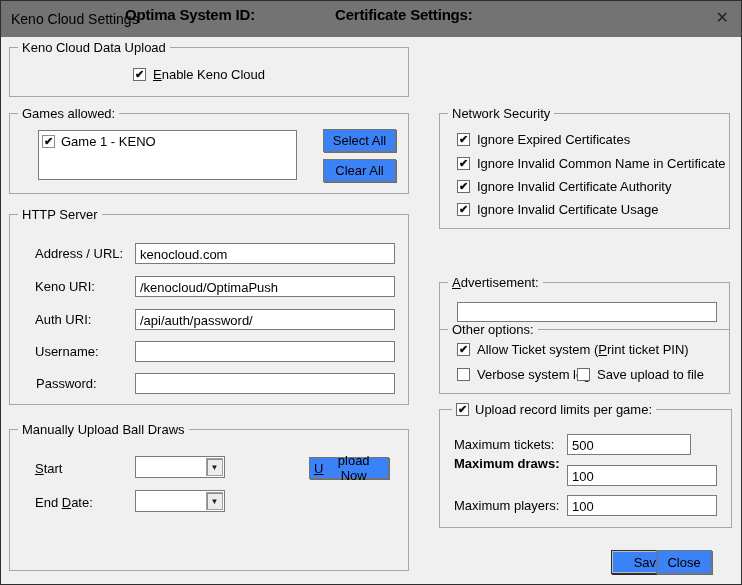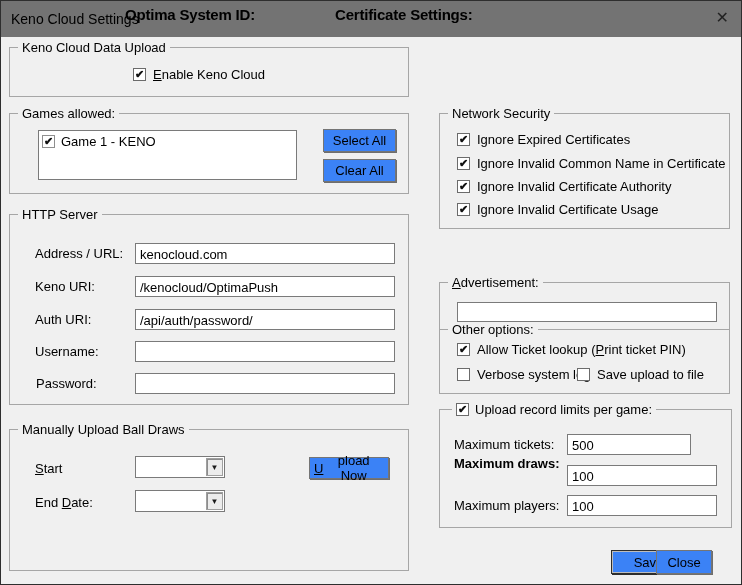--- a/index.html
+++ b/index.html
@@ -121,21 +121,21 @@
 
   <div class="group" style="left:438px;top:253px;width:291px;height:68px;margin-top:28px;">
     <span class="legend"><span></span><span class="key">A</span><span>dvertisement:</span></span>
     <input class="tbox" style="left: 17px; top: 19px; width: 260px; height: 20px;" value="">
   </div>
 
   <div class="group" style="left:438px;top:328px;width:291px;height:65px;">
     <span class="legend">Other options:</span>
     <div class="cb-row" style="left:17px;top:12px;">
       <span class="cb">✔</span>
-      <span><span>Allow Ticket lookup (</span><span class="key">P</span><span>rint ticket PIN)</span></span>
+      <span><span>Allow Ticket system (</span><span class="key">P</span><span>rint ticket PIN)</span></span>
     </div>
     <div class="cb-row" style="left:17px;top:37px;">
       <span class="cb"></span>
       <span>Verbose system log</span>
     </div>
     <div class="cb-row" style="left:137px;top:37px;align-items:center;">
       <span class="cb"></span>
       <span>Save upload to file</span>
     </div>
   </div>

